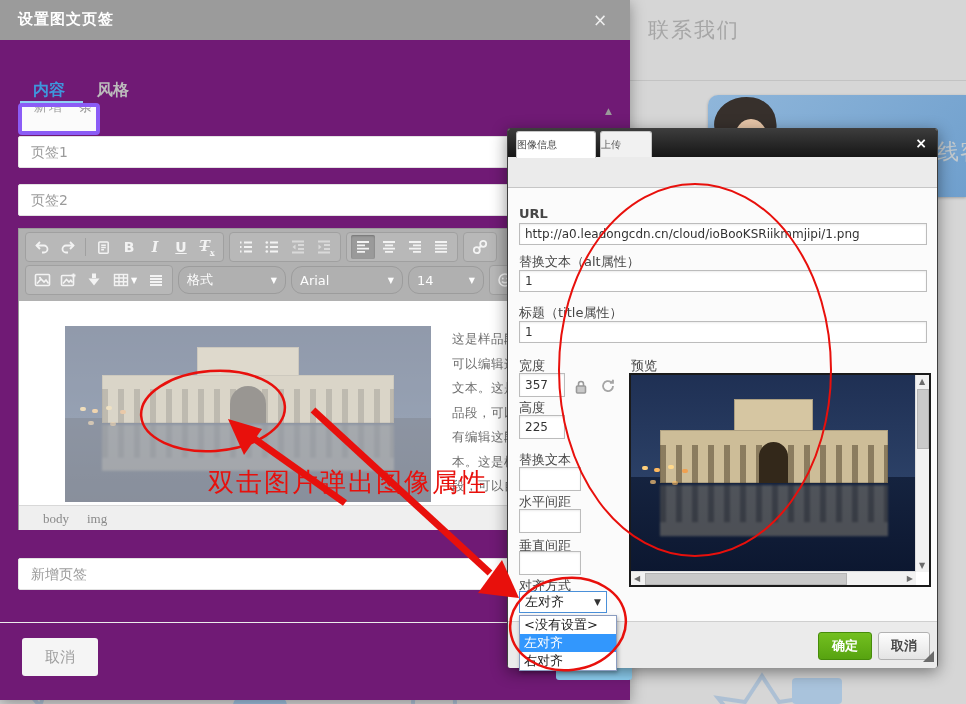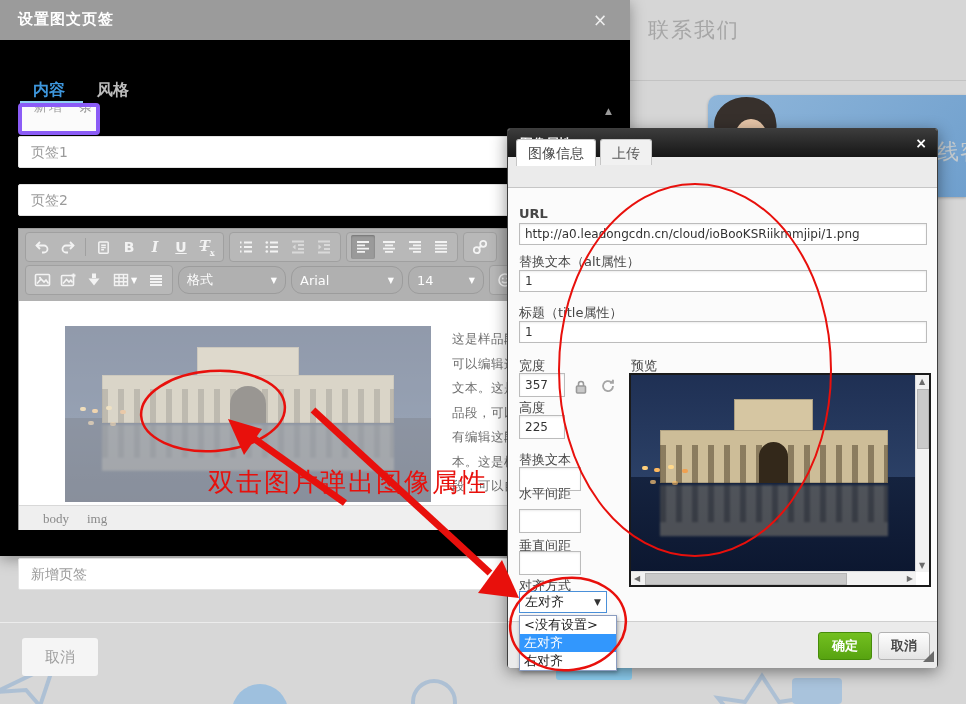--- a/index.html
+++ b/index.html
@@ -10,21 +10,21 @@
   .bg-right{left:630px;top:0;width:336px;height:704px;background:#d6d6d6;}
   .contact{left:648px;top:16px;font-size:21px;color:#a6a6a6;letter-spacing:2px;}
   .bg-divider{left:630px;top:80px;width:336px;height:1px;background:#c3c3c3;}
   .cs-widget{left:708px;top:95px;width:258px;height:102px;border-radius:10px 0 0 0;overflow:hidden;
              background:linear-gradient(135deg,#8fb6da 0%,#6f9fcd 100%);box-shadow:0 1px 3px rgba(0,0,0,.25);}
   .cs-hair{left:6px;top:2px;width:62px;height:52px;background:#37302c;border-radius:50% 50% 40% 40%;transform:rotate(-8deg);}
   .cs-face{left:26px;top:24px;width:34px;height:42px;background:#e9c7a9;border-radius:50% 50% 45% 45%;}
   .cs-shoulder{left:-6px;top:70px;width:110px;height:50px;background:#2e2a28;border-radius:50% 50% 0 0;}
   .cs-text{left:914px;top:137px;font-size:22px;color:#c3c9cd;letter-spacing:1px;white-space:nowrap;}
   
-  .dlg1{left:0;top:0;width:630px;height:556px;background:#000000;box-shadow:0 3px 14px rgba(0,0,0,.35);}
+  .dlg1{left:0;top:0;width:630px;height:700px;background:#701a75;box-shadow:0 3px 14px rgba(0,0,0,.35);}
   .dlg1-header{left:0;top:0;width:630px;height:40px;background:#9b9b9b;}
   .dlg1-title{left:18px;top:10px;font-size:15px;font-weight:bold;color:#ffffff;letter-spacing:1px;}
   .dlg1-close{left:588px;top:8px;width:24px;height:24px;color:#f0f0f0;font-size:17px;line-height:24px;text-align:center;cursor:pointer;}
   .tab1-active{left:33px;top:80px;font-size:16px;font-weight:bold;color:#3e97dd;}
   .tab1-underline{left:20px;top:101px;width:63px;height:4px;background:#8ed1f3;}
   .tab1-inactive{left:97px;top:80px;font-size:16px;font-weight:bold;color:#bcbcbc;}
   .scroll-up{left:605px;top:106px;font-size:9px;color:#9a9a9a;}
   .clip-btn{left:18px;top:103px;width:74px;height:24px;border:4px solid #8b5cf6;border-radius:4px;background:#fbfbfb;overflow:hidden;}
   .clip-btn span{position:absolute;left:12px;top:-9px;font-size:13px;color:#9a9a9a;letter-spacing:2px;}
   .field{left:18px;width:592px;height:32px;border:1px solid #e3e3e3;border-radius:2px;background:#fff;
@@ -68,21 +68,21 @@
   .sc-lights{position:absolute;left:4%;top:46%;width:6px;height:4px;background:#ffcf7a;border-radius:2px;
              box-shadow:12px 2px 0 #ffb95e,26px -1px 0 #ffd98c,40px 3px 0 #f0a050,8px 14px 0 rgba(255,200,120,.7),30px 15px 0 rgba(255,190,100,.6);}
   .scene .wash{position:absolute;left:0;top:0;right:0;bottom:0;background:rgba(228,231,235,.58);}
   
   .dlg2{left:507px;top:128px;width:431px;height:540px;background:#fbfbfb;border:1px solid #3e3e3e;
         border-radius:3px;box-sizing:border-box;box-shadow:0 4px 16px rgba(0,0,0,.45);}
   .dlg2-header{left:0;top:0;width:429px;height:28px;background:linear-gradient(#3c3c3c,#161616);border-radius:2px 2px 0 0;}
   .dlg2-title{left:12px;top:6px;font-size:13px;font-weight:bold;color:#fff;}
   .dlg2-close{left:404px;top:5px;width:18px;height:18px;color:#fff;font-size:14px;font-weight:bold;line-height:18px;text-align:center;cursor:pointer;}
   .dlg2-tabs{left:0;top:28px;width:429px;height:31px;background:#ebebeb;border-bottom:1px solid #c6c6c6;box-sizing:border-box;}
-  .tab2{position:absolute;top:10px;height:26px;line-height:26px;text-align:center;font-size:14px;color:#484848;
+  .tab2{position:absolute;top:2px;height:26px;line-height:26px;text-align:left;font-size:10px;color:#484848;
         border:1px solid #c6c6c6;border-bottom:none;border-radius:3px 3px 0 0;cursor:pointer;box-sizing:border-box;}
   .tab2.active{background:#fff;left:8px;width:80px;z-index:2;height:27px;}
   .tab2.idle{background:#f1f1f1;left:92px;width:52px;color:#5a5a5a;}
   .ck-label{position:absolute;font-size:13px;color:#464646;font-weight:500;white-space:nowrap;}
   .ck-input{position:absolute;border:1px solid #bcbcbc;background:#fff;font-size:12px;color:#333;
             padding:0 5px;box-sizing:border-box;height:22px;font-family:inherit;outline:none;box-shadow:inset 0 1px 2px rgba(0,0,0,.08);}
   .preview-box{left:121px;top:244px;width:302px;height:214px;border:2px solid #1a1a1a;background:#fff;box-sizing:border-box;}
   .pv-vscroll{position:absolute;right:0;top:0;width:13px;bottom:13px;background:#f2f2f2;border-left:1px solid #ddd;}
   .pv-hscroll{position:absolute;left:0;bottom:0;right:13px;height:13px;background:#f2f2f2;border-top:1px solid #ddd;}
   .pv-thumbv{position:absolute;left:1px;top:14px;width:10px;height:58px;background:#c9c9c9;border:1px solid #b5b5b5;}
@@ -371,21 +371,21 @@
           <path d="M13 1.5v3.3h-3.3" fill="#a5a5a5" stroke="none"></path>
           <path d="M13 1.8v3h-3"></path>
         </svg>
     </div>
     <div class="ck-label" style="left:11px;top:270px;">高度</div>
     <input class="ck-input" style="left: 11px; top: 286px; width: 46px; height: 24px;" value="225">
 
     <div class="ck-label" style="left:11px;top:322px;">替换文本</div>
     <input class="ck-input" style="left: 11px; top: 338px; width: 62px; height: 24px;" value="">
 
-    <div class="ck-label" style="left:11px;top:356px;">水平间距</div>
+    <div class="ck-label" style="left:11px;top:364px;">水平间距</div>
     <input class="ck-input" style="left: 11px; top: 380px; width: 62px; height: 24px;" value="">
 
     <div class="ck-label" style="left:11px;top:408px;">垂直间距</div>
     <input class="ck-input" style="left: 11px; top: 422px; width: 62px; height: 24px;" value="">
 
     <div class="ck-label" style="left:11px;top:448px;">对齐方式</div>
     <div class="abs align-select">
       <span>左对齐</span>
       <span class="align-caret">▼</span>
     </div>

